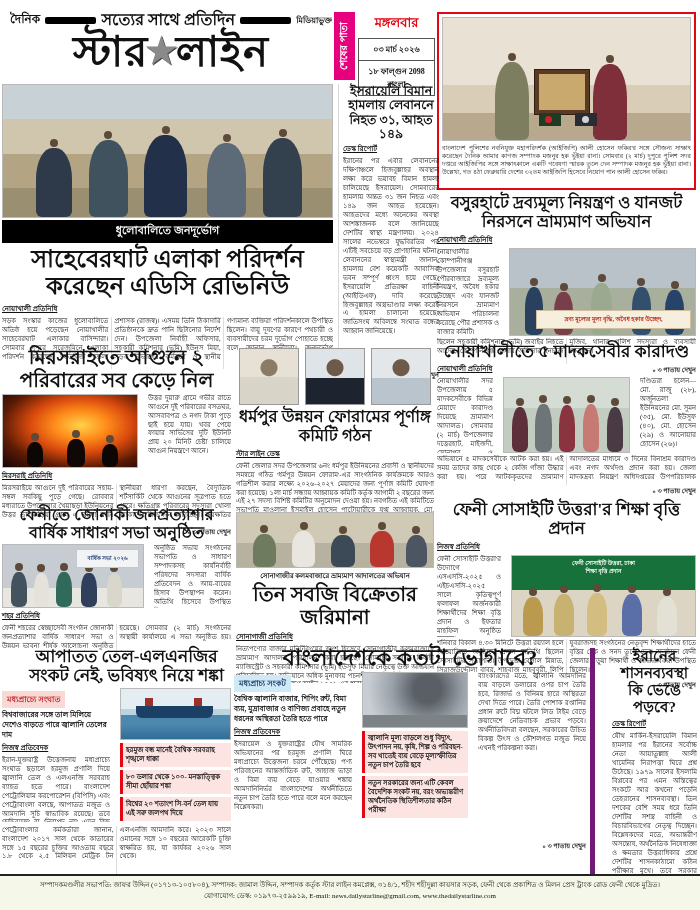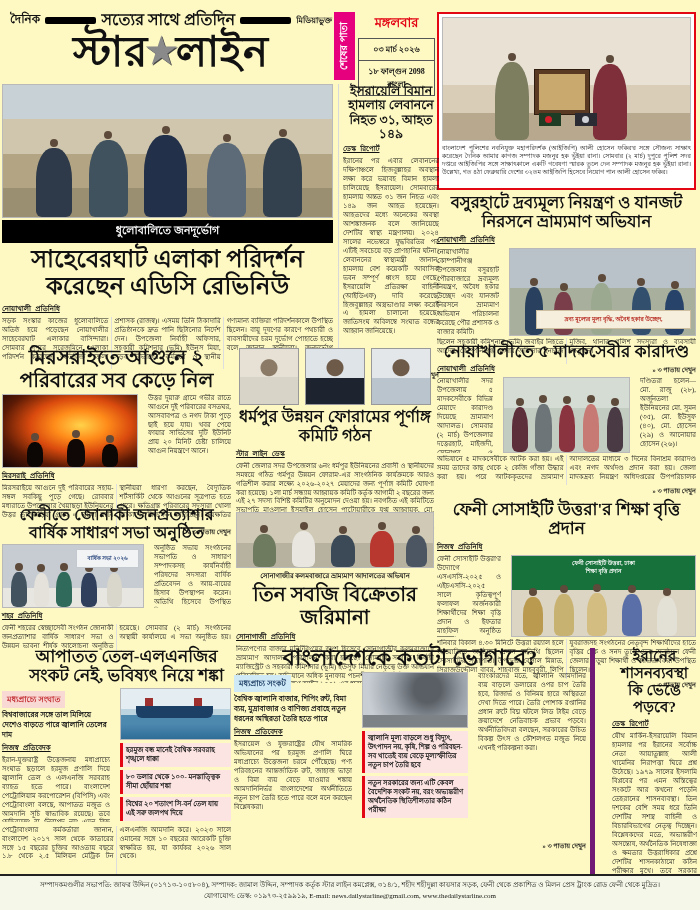--- a/index.html
+++ b/index.html
@@ -1,16 +1,16 @@
 <!DOCTYPE html>
 <html><head>
 <meta charset="utf-8">
 <style>
   html,body{margin:0;padding:0;background:#e8e8e8;}
-  .page{position:relative;width:700px;height:910px;background:#fef9c3;margin:0 auto;overflow:hidden;
+  .page{position:relative;width:700px;height:910px;background:#ffffff;margin:0 auto;overflow:hidden;
         font-family:"Liberation Serif","DejaVu Serif",serif;color:#111;}
   
   .mh-left{position:absolute;left:10px;top:10px;width:322px;height:72px;}
   .mh-row1{display:flex;align-items:center;gap:5px;height:20px;}
   .mh-daily{font-size:12px;font-weight:900;}
   .mh-dash{flex:1;height:7px;background:#000;border-radius:2px;}
   .mh-tagline{font-size:16px;font-weight:900;white-space:nowrap;}
   .mh-media{font-size:8px;font-weight:bold;}
   .mh-logo{display:flex;align-items:center;justify-content:center;font-size:42px;font-weight:900;
            letter-spacing:1px;line-height:1.05;}
@@ -18,21 +18,21 @@
   .mh-band{position:absolute;left:334px;top:12px;width:21px;height:68px;background:#e6007e;color:#fff;
            display:flex;align-items:center;justify-content:center;}
   .mh-band span{writing-mode:vertical-rl;transform:rotate(180deg);font-size:10px;font-weight:bold;
                 font-family:"Liberation Sans",sans-serif;}
   .mh-date{position:absolute;left:358px;top:12px;width:77px;height:68px;text-align:center;}
   .mh-week{color:#e30613;font-weight:900;font-size:13px;margin:1px 0 4px;}
   .mh-datebox{border:1px solid #555;}
   .mh-daterow{font-size:8px;font-weight:bold;padding:4px 1px;}
   .mh-daterow:first-child{border-bottom:1px solid #555;}
   
-  .byline{font-size:7px;font-weight:bold;text-decoration:underline;margin:2px 0;font-family:Liberation Mono, monospace;}
+  .byline{font-size:7px;font-weight:bold;text-decoration:underline;margin:2px 0;}
   .cont{font-size:6.5px;font-weight:bold;text-align:right;margin-top:1px;}
   .bodytext{font-size:6.8px;line-height:1.32;text-align:justify;overflow:hidden;}
   .cols2{column-count:2;column-gap:6px;column-rule:1px solid #ddd;}
   .cols3{column-count:3;column-gap:6px;column-rule:1px solid #ddd;}
   .hC{font-weight:900;text-align:center;line-height:1.14;font-family:"Liberation Serif",serif;}
   .ph{position:relative;overflow:hidden;border:1px solid #b9b9b9;box-sizing:border-box;}
   .sil{position:absolute;bottom:0;border-radius:45% 45% 6px 6px;}
   .sil::before{content:"";position:absolute;bottom:100%;left:50%;transform:translateX(-50%);
                width:8px;height:8px;border-radius:50%;background:#5d4a3a;margin-bottom:1px;}
   

